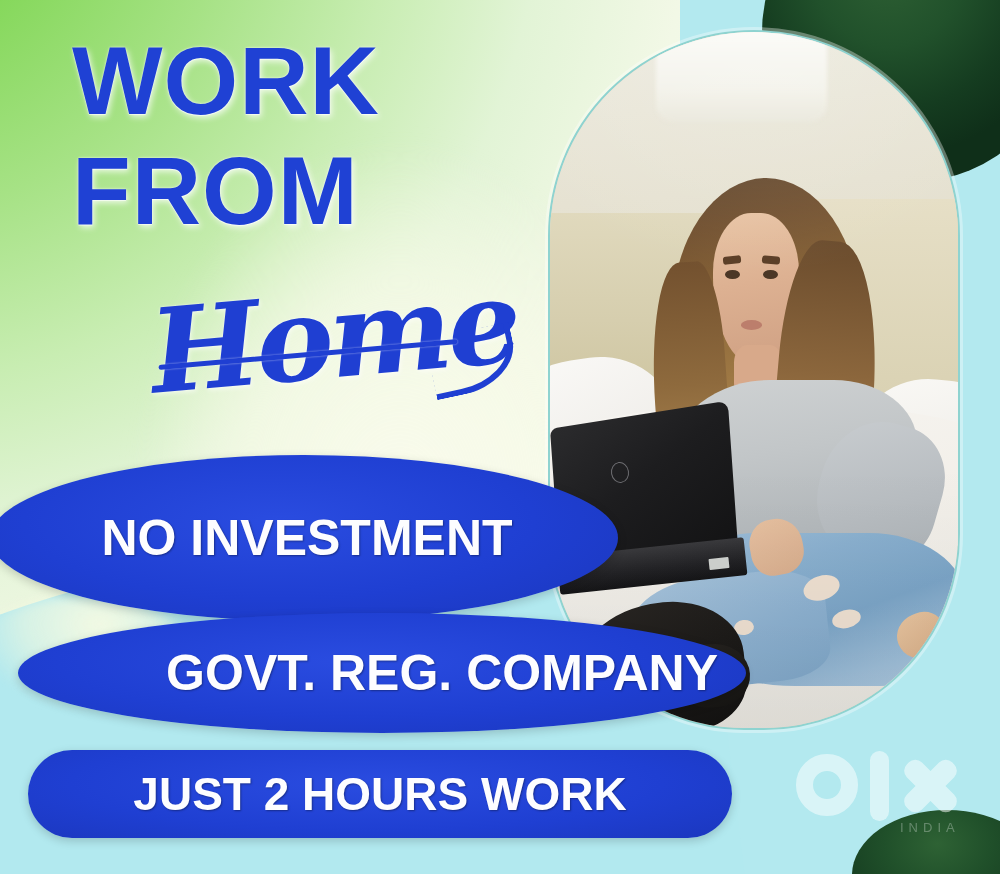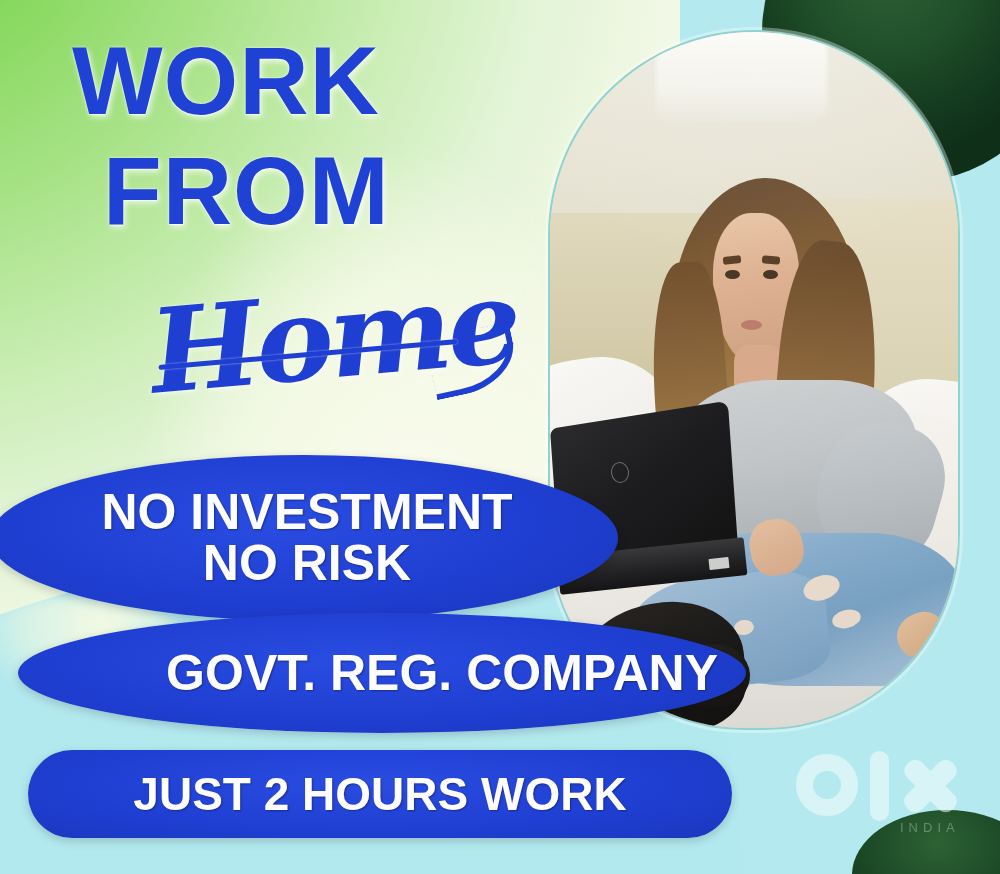--- a/index.html
+++ b/index.html
@@ -292,21 +292,21 @@
     font-weight:bold;
     letter-spacing:1px;
     color:#1f41d4;
     text-shadow:
        0 0 2px rgba(255,255,255,.85),
        2px 3px 6px rgba(255,255,255,.75),
        0 1px 0 rgba(255,255,255,.5);
     font-family:"Liberation Sans", sans-serif;
     white-space:nowrap;
   }
-  .hl-line.second { margin-top:16px;margin-left:31px; }
+  .hl-line.second { margin-top:16px; }
 
   .script {
     position:absolute;
     left:150px; top:268px;
     font-family:"DejaVu Serif", serif;
     font-style:italic;
     font-weight:bold;
     font-size:116px;
     color:#1f3fd2;
     letter-spacing:-4px;
@@ -477,21 +477,20 @@
     <div class="hl-line">WORK</div>
     <div class="hl-line second">FROM</div>
   </div>
   <div class="script">Home</div>
   <div class="script-underline"></div>
   <div class="script-tail"></div>
 
   <div class="pill" id="pill-1">
     <div>
       <span>NO INVESTMENT</span>
-      <span>NO RISK</span>
     </div>
   </div>
 
   <div class="pill" id="pill-2">
     <span>GOVT. REG. COMPANY</span>
   </div>
 
   <div class="pill" id="pill-3">
     <span>JUST 2 HOURS WORK</span>
   </div>

